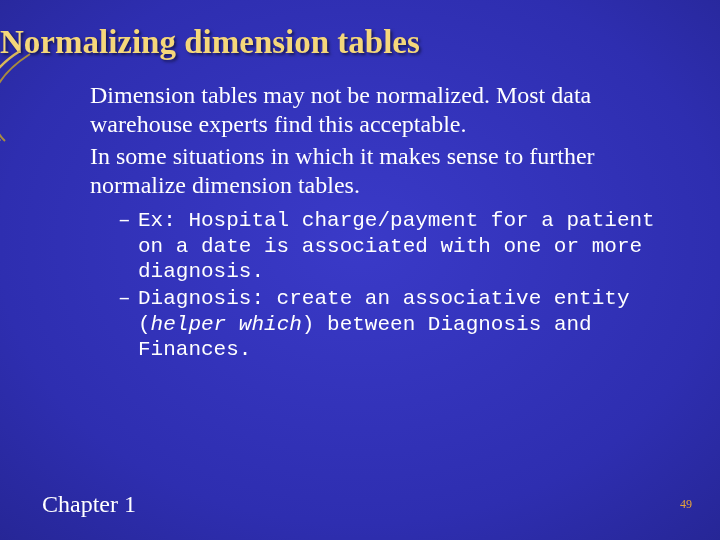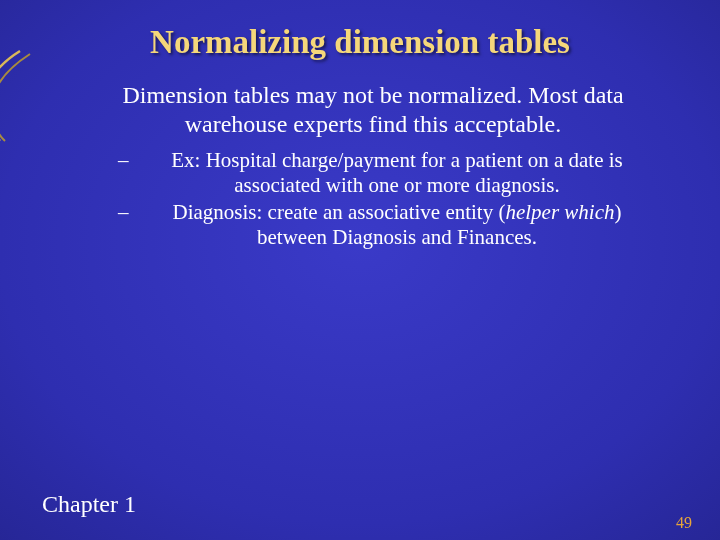--- a/index.html
+++ b/index.html
@@ -8,65 +8,65 @@
     background: radial-gradient(ellipse 900px 700px at 50% 45%,
       #3a3ac8 0%,
       #2e2eb0 40%,
       #1f1f7f 75%,
       #0f0f4f 100%);
     font-family: "Times New Roman", Times, serif;
     color: #ffffff;
     position: relative;
   }
   .title {
-    text-align: center;
+    text-align: left;
     font-size: 33px;
     font-weight: bold;
     color: #f5d77a;
     padding-top: 24px;
     text-shadow: 2px 2px 3px rgba(0,0,0,0.5);
   }
   .content {
     padding: 20px 64px 0 90px;
-    text-align: center;
   }
   .para {
     font-size: 24px;
     line-height: 1.22;
     margin-bottom: 2px;
   }
   .italic { font-style: italic; }
   .sublist {
     padding: 6px 0 0 28px;
   }
   .subitem {
     font-size: 21px;
     line-height: 1.22;
     margin-bottom: 1px;
     position: relative;
     padding-left: 20px;
+    font-family: Liberation Mono, monospace;
   }
   .subitem::before {
     content: "–";
     position: absolute;
     left: 0;
     top: 0;
   }
   .footer-left {
     position: absolute;
     left: 42px;
     bottom: 22px;
     font-size: 24px;
     color: #ffffff;
   }
   .footer-right {
     position: absolute;
     right: 28px;
-    bottom: 8px;
-    font-size: 16px;
+    bottom: 28px;
+    font-size: 12px;
     color: #e7a43a;
   }
   .swoosh {
     position: absolute;
     left: -40px;
     top: 46px;
     width: 90px;
     height: 110px;
     pointer-events: none;
   }
@@ -76,20 +76,21 @@
 
 <svg class="swoosh" viewBox="0 0 90 110">
   <path d="M 60 5 Q 20 30 25 65 Q 28 85 40 95" stroke="#d9b85a" stroke-width="2.5" fill="none"></path>
   <path d="M 70 8 Q 28 35 32 68 Q 35 86 45 95" stroke="#a88b3f" stroke-width="2" fill="none"></path>
 </svg>
 
 <div class="title">Normalizing dimension tables</div>
 
 <div class="content">
   <div class="para">Dimension tables may not be normalized. Most data warehouse experts find this acceptable.</div>
+  <div class="para">In some situations in which it makes sense to further normalize dimension tables.</div>
 
   <div class="sublist">
     <div class="subitem">Ex: Hospital charge/payment for a patient on a date is associated with one or more diagnosis.</div>
     <div class="subitem">
       <span>Diagnosis: create an associative entity (</span><span class="italic">helper which</span><span>) between Diagnosis and Finances.</span>
     </div>
   </div>
 </div>
 
 <div class="footer-left">Chapter 1</div>

